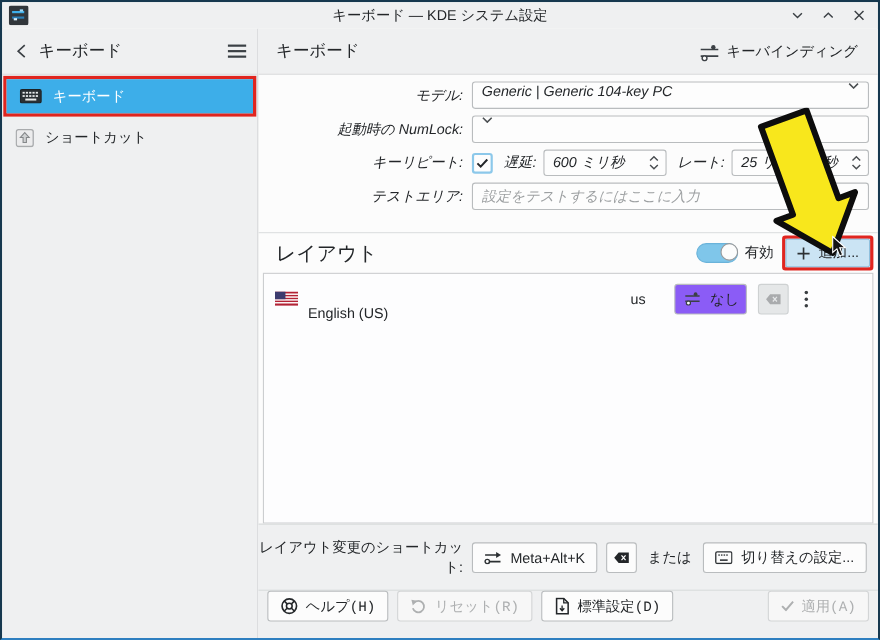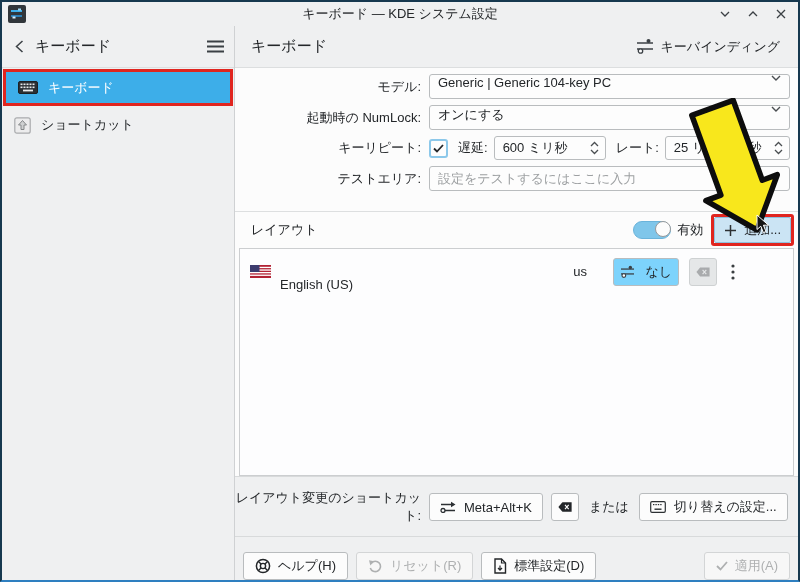--- a/index.html
+++ b/index.html
@@ -18,62 +18,62 @@
   .sidebar-header{height:41px;display:flex;align-items:center;padding:0 10px 0 12px;border-bottom:1px solid #dcdedf;font-size:15px;gap:10px;}
   .sidebar-header .sh-label{flex:1;}
   .side-red-wrap{border:3px solid #e0251f;margin:1px 1px 2px 1px;}
   .side-item{height:31px;display:flex;align-items:center;gap:10px;padding:0 12px;}
   .side-item.selected{background:#3daee9;color:#fff;}
   .side-item.plain{height:34px;}
   
   .content{flex:1;display:flex;flex-direction:column;min-width:0;background:#fcfcfc;}
   .content-header{height:41px;background:#eff0f1;border-bottom:1px solid #dcdedf;display:flex;align-items:center;padding:0 12px 0 16px;flex:0 0 auto;}
   .page-title{font-size:15px;}
-  .toolbutton{margin-left:auto;display:flex;align-items:flex-start;gap:7px;background:none;border:none;font:inherit;color:#232629;cursor:default;}
+  .toolbutton{margin-left:auto;display:flex;align-items:flex-end;gap:7px;background:none;border:none;font:inherit;color:#232629;cursor:default;}
   .content-body{flex:1;display:flex;flex-direction:column;min-height:0;}
   
-  .form{padding-top:6px;flex:0 0 auto;}
+  .form{padding-top:6px;flex:0 0 auto;font-style:italic;}
   .form-row{display:flex;align-items:center;margin:0 8px 6px 0;}
   .form-label{width:186px;text-align:right;margin-right:8px;flex:0 0 186px;}
   .combo{flex:1;height:23px;background:#fdfdfd;border:1px solid #b9bcbe;border-radius:3px;display:flex;align-items:flex-start;padding:0 8px;gap:8px;}
   .combo .combo-val{flex:1;}
   .spin{height:24px;background:#fdfdfd;border:1px solid #b9bcbe;border-radius:3px;display:flex;align-items:center;padding:0 6px 0 8px;gap:6px;box-sizing:border-box;}
   .spin .spin-val{flex:1;}
   .textinput{flex:1;height:23px;background:#fdfdfd;border:1px solid #b9bcbe;border-radius:3px;padding:0 8px;font:inherit;color:#0369a1;}
   .textinput::placeholder{color:#9da0a2;}
   .checkbox{width:15px;height:15px;border:2px solid #8cc8ea;border-radius:3px;background:#fdfdfd;display:flex;align-items:center;justify-content:center;box-sizing:content-box;}
   .inline-label{margin:0 6px 0 10px;}
   .hdiv{height:1px;background:#dddfe0;margin:14px 0 0 0;flex:0 0 auto;}
   
   .layouts-header{height:36px;display:flex;align-items:center;padding:0 4px 0 16px;flex:0 0 auto;}
-  .layouts-title{font-size:13px;flex:1;}
+  .layouts-title{font-size:18px;flex:1;}
   .toggle{width:36px;height:16px;border-radius:9px;background:#7fc6ea;border:1px solid #6ab3da;position:relative;margin-right:6px;}
   .toggle .knob{position:absolute;right:-1px;top:-1px;width:16px;height:16px;border-radius:50%;background:#fcfcfc;border:1px solid #97999b;box-sizing:border-box;}
   .toggle-label{margin-right:8px;}
   .add-red-wrap{border:3px solid #e0251f;border-radius:3px;}
   .add-btn{height:26px;display:flex;align-items:center;gap:7px;padding:0 9px;background:#cbe4f4;border:1px solid #8fc0de;border-radius:2px;font:inherit;color:#232629;}
   
   .list-frame{flex:1;border:1px solid #ccced0;background:#fdfdfe;margin:0 4px;min-height:0;display:flex;flex-direction:column;}
   .layout-row{height:45px;display:flex;align-items:center;gap:0;padding:0 52px 0 10px;flex:0 0 auto;}
   .layout-name{margin-left:9px;flex:1;margin-top:25px;}
   .layout-code{margin-right:26px;}
-  .variant-btn{height:28px;width:66px;display:flex;align-items:center;justify-content:space-between;gap:8px;background:#7dd3fc;border:1px solid #b9bcbe;border-radius:3px;font:inherit;color:#232629;margin-right:10px;}
+  .variant-btn{height:28px;width:66px;display:flex;align-items:center;justify-content:flex-end;gap:8px;background:#8b5cf6;border:1px solid #b9bcbe;border-radius:3px;font:inherit;color:#232629;margin-right:10px;}
   .row-del-btn{height:28px;width:28px;display:flex;align-items:center;justify-content:center;background:#e5e7e8;border:1px solid #ced1d2;border-radius:3px;margin-right:8px;}
   .dots-btn{width:16px;height:28px;display:flex;align-items:center;justify-content:center;background:none;border:none;}
   
   .bottom-panel{background:#eff0f1;border-top:1px solid #d8dadb;padding:7px 8px 6px 0;flex:0 0 auto;}
   .bp-row{display:flex;align-items:center;margin:5px 0;}
   .checkbox.disabled{border:1px solid #d9dbdc;background:#fbfbfb;width:14px;height:14px;}
   .spin.disabled{background:#e8e9ea;border-color:#d6d8d9;color:#b3b5b6;width:58px;}
   .muted{color:#a8abac;}
   .kbd-btn{height:28px;display:flex;align-items:center;gap:8px;padding:0 10px;background:#fcfcfc;border:1px solid #b9bcbe;border-radius:3px;font:inherit;color:#232629;}
   .bs-black-btn{height:28px;width:28px;display:flex;align-items:center;justify-content:center;background:#fcfcfc;border:1px solid #b9bcbe;border-radius:3px;margin-left:8px;}
   .or-label{margin:0 10px;}
   
-  .footer{background:#eff0f1;border-top:1px solid #d8dadb;height:43px;display:flex;align-items:flex-end;padding:0 8px;gap:8px;flex:0 0 auto;}
+  .footer{background:#eff0f1;border-top:1px solid #d8dadb;height:43px;display:flex;align-items:flex-start;padding:0 8px;gap:8px;flex:0 0 auto;font-family:Liberation Mono, monospace;}
   .btn{height:28px;display:flex;align-items:center;gap:7px;padding:0 11px;background:#fcfcfc;border:1px solid #b9bcbe;border-radius:3px;font:inherit;color:#232629;}
   .btn.disabled{background:#f7f7f7;border-color:#d3d5d6;color:#aeb0b1;}
   .btn.apply{margin-left:auto;}
   
   .big-arrow{position:absolute;left:650px;top:96px;z-index:50;pointer-events:none;}
   .cursor{position:absolute;left:754px;top:212px;z-index:60;pointer-events:none;}
 </style>
 </head>
 <body>
 
@@ -179,21 +179,20 @@
               <span class="combo-val">Generic | Generic 104-key PC</span>
               <svg width="10" height="6" viewBox="0 0 10 6">
                   <polyline points="1,1 5,5 9,1" fill="none" stroke="#4a4e51" stroke-width="1.4"></polyline>
                 </svg>
             </div>
           </div>
 
           <div class="form-row">
             <span class="form-label">起動時の NumLock:</span>
             <div class="combo">
-              <span class="combo-val">オンにする</span>
               <svg width="10" height="6" viewBox="0 0 10 6">
                   <polyline points="1,1 5,5 9,1" fill="none" stroke="#4a4e51" stroke-width="1.4"></polyline>
                 </svg>
             </div>
           </div>
 
           <div class="form-row">
             <span class="form-label">キーリピート:</span>
             <div class="checkbox">
               <svg width="11" height="9" viewBox="0 0 11 9">

